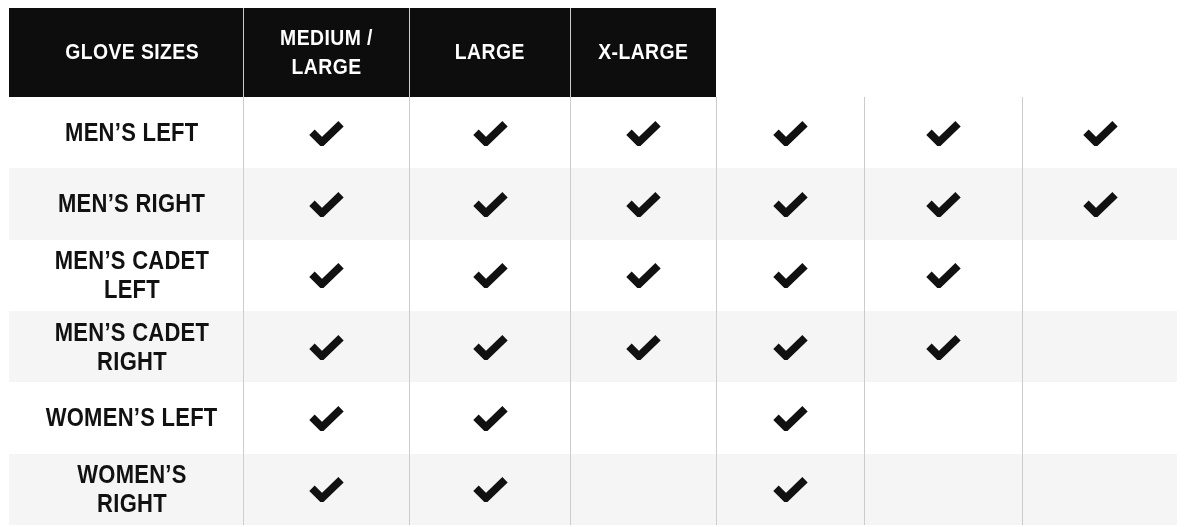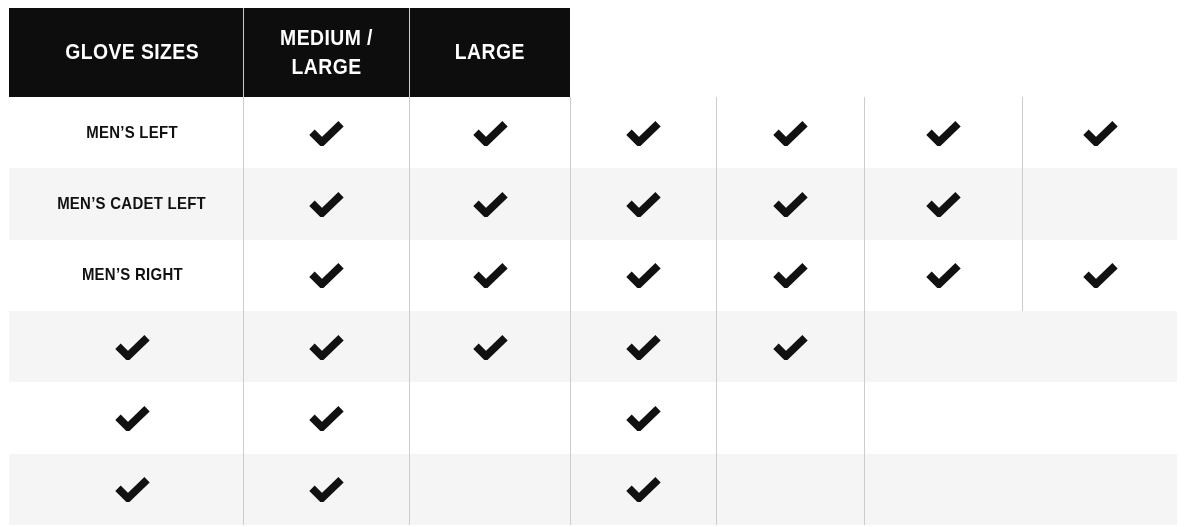--- a/index.html
+++ b/index.html
@@ -53,40 +53,43 @@
   }
   .header-cell .txt, .label-cell .txt {
     display: inline-block;
     transform: scaleX(0.88);
     transform-origin: center;
     white-space: pre-line;
   }
   .label-cell {
     color: var(--label_text);
     font-weight: 700;
-    font-size: 17px;
+    font-size: 25px;
     letter-spacing: 0.3px;
   }
   .check-cell svg { display: block; }
 </style>
 </head>
 <body>
 
 <div class="table">
 
   <div class="row header-row">
     <div class="cell header-cell">
         <span class="txt">GLOVE SIZES</span>
       </div>
     <div class="cell header-cell">
         <span class="txt">MEDIUM / LARGE</span>
       </div>
     <div class="cell header-cell">
         <span class="txt">LARGE</span>
       </div>
+    <div class="cell header-cell">
+        <span class="txt">X-LARGE</span>
+      </div>
   </div>
 
   <div class="tbody">
 
     <div class="row body-row">
       <div class="cell label-cell">
           <span class="txt">MEN’S LEFT</span>
         </div>
       <div class="cell check-cell">
   <svg width="37" height="26" viewBox="0 0 24 17" aria-hidden="true">
@@ -115,20 +118,56 @@
 </div>
       <div class="cell check-cell">
   <svg width="37" height="26" viewBox="0 0 24 17" aria-hidden="true">
     <polyline points="2.5,8 9,14.5 21.5,2.5" fill="none" stroke="#111111" stroke-width="5" stroke-linecap="butt" stroke-linejoin="miter"></polyline>
   </svg>
 </div>
     </div>
 
     <div class="row body-row">
       <div class="cell label-cell">
+          <span class="txt">MEN’S RIGHT</span>
+        </div>
+      <div class="cell check-cell">
+  <svg width="37" height="26" viewBox="0 0 24 17" aria-hidden="true">
+    <polyline points="2.5,8 9,14.5 21.5,2.5" fill="none" stroke="#111111" stroke-width="5" stroke-linecap="butt" stroke-linejoin="miter"></polyline>
+  </svg>
+</div>
+      <div class="cell check-cell">
+  <svg width="37" height="26" viewBox="0 0 24 17" aria-hidden="true">
+    <polyline points="2.5,8 9,14.5 21.5,2.5" fill="none" stroke="#111111" stroke-width="5" stroke-linecap="butt" stroke-linejoin="miter"></polyline>
+  </svg>
+</div>
+      <div class="cell check-cell">
+  <svg width="37" height="26" viewBox="0 0 24 17" aria-hidden="true">
+    <polyline points="2.5,8 9,14.5 21.5,2.5" fill="none" stroke="#111111" stroke-width="5" stroke-linecap="butt" stroke-linejoin="miter"></polyline>
+  </svg>
+</div>
+      <div class="cell check-cell">
+  <svg width="37" height="26" viewBox="0 0 24 17" aria-hidden="true">
+    <polyline points="2.5,8 9,14.5 21.5,2.5" fill="none" stroke="#111111" stroke-width="5" stroke-linecap="butt" stroke-linejoin="miter"></polyline>
+  </svg>
+</div>
+      <div class="cell check-cell">
+  <svg width="37" height="26" viewBox="0 0 24 17" aria-hidden="true">
+    <polyline points="2.5,8 9,14.5 21.5,2.5" fill="none" stroke="#111111" stroke-width="5" stroke-linecap="butt" stroke-linejoin="miter"></polyline>
+  </svg>
+</div>
+      <div class="cell check-cell">
+  <svg width="37" height="26" viewBox="0 0 24 17" aria-hidden="true">
+    <polyline points="2.5,8 9,14.5 21.5,2.5" fill="none" stroke="#111111" stroke-width="5" stroke-linecap="butt" stroke-linejoin="miter"></polyline>
+  </svg>
+</div>
+    </div>
+
+    <div class="row body-row">
+      <div class="cell label-cell">
           <span class="txt">MEN’S CADET LEFT</span>
         </div>
       <div class="cell check-cell">
   <svg width="37" height="26" viewBox="0 0 24 17" aria-hidden="true">
     <polyline points="2.5,8 9,14.5 21.5,2.5" fill="none" stroke="#111111" stroke-width="5" stroke-linecap="butt" stroke-linejoin="miter"></polyline>
   </svg>
 </div>
       <div class="cell check-cell">
   <svg width="37" height="26" viewBox="0 0 24 17" aria-hidden="true">
     <polyline points="2.5,8 9,14.5 21.5,2.5" fill="none" stroke="#111111" stroke-width="5" stroke-linecap="butt" stroke-linejoin="miter"></polyline>
@@ -147,105 +186,78 @@
       <div class="cell check-cell">
   <svg width="37" height="26" viewBox="0 0 24 17" aria-hidden="true">
     <polyline points="2.5,8 9,14.5 21.5,2.5" fill="none" stroke="#111111" stroke-width="5" stroke-linecap="butt" stroke-linejoin="miter"></polyline>
   </svg>
 </div>
       <div class="cell check-cell"></div>
     </div>
 
     <div class="row body-row">
       <div class="cell label-cell">
-          <span class="txt">MEN’S RIGHT</span>
-        </div>
-      <div class="cell check-cell">
-  <svg width="37" height="26" viewBox="0 0 24 17" aria-hidden="true">
-    <polyline points="2.5,8 9,14.5 21.5,2.5" fill="none" stroke="#111111" stroke-width="5" stroke-linecap="butt" stroke-linejoin="miter"></polyline>
-  </svg>
-</div>
-      <div class="cell check-cell">
-  <svg width="37" height="26" viewBox="0 0 24 17" aria-hidden="true">
-    <polyline points="2.5,8 9,14.5 21.5,2.5" fill="none" stroke="#111111" stroke-width="5" stroke-linecap="butt" stroke-linejoin="miter"></polyline>
-  </svg>
-</div>
-      <div class="cell check-cell">
-  <svg width="37" height="26" viewBox="0 0 24 17" aria-hidden="true">
-    <polyline points="2.5,8 9,14.5 21.5,2.5" fill="none" stroke="#111111" stroke-width="5" stroke-linecap="butt" stroke-linejoin="miter"></polyline>
-  </svg>
-</div>
-      <div class="cell check-cell">
-  <svg width="37" height="26" viewBox="0 0 24 17" aria-hidden="true">
-    <polyline points="2.5,8 9,14.5 21.5,2.5" fill="none" stroke="#111111" stroke-width="5" stroke-linecap="butt" stroke-linejoin="miter"></polyline>
-  </svg>
-</div>
-      <div class="cell check-cell">
-  <svg width="37" height="26" viewBox="0 0 24 17" aria-hidden="true">
-    <polyline points="2.5,8 9,14.5 21.5,2.5" fill="none" stroke="#111111" stroke-width="5" stroke-linecap="butt" stroke-linejoin="miter"></polyline>
-  </svg>
-</div>
-      <div class="cell check-cell">
-  <svg width="37" height="26" viewBox="0 0 24 17" aria-hidden="true">
-    <polyline points="2.5,8 9,14.5 21.5,2.5" fill="none" stroke="#111111" stroke-width="5" stroke-linecap="butt" stroke-linejoin="miter"></polyline>
-  </svg>
-</div>
-    </div>
-
-    <div class="row body-row">
-      <div class="cell check-cell">
-  <svg width="37" height="26" viewBox="0 0 24 17" aria-hidden="true">
-    <polyline points="2.5,8 9,14.5 21.5,2.5" fill="none" stroke="#111111" stroke-width="5" stroke-linecap="butt" stroke-linejoin="miter"></polyline>
-  </svg>
-</div>
-      <div class="cell check-cell">
-  <svg width="37" height="26" viewBox="0 0 24 17" aria-hidden="true">
-    <polyline points="2.5,8 9,14.5 21.5,2.5" fill="none" stroke="#111111" stroke-width="5" stroke-linecap="butt" stroke-linejoin="miter"></polyline>
-  </svg>
-</div>
-      <div class="cell check-cell">
-  <svg width="37" height="26" viewBox="0 0 24 17" aria-hidden="true">
-    <polyline points="2.5,8 9,14.5 21.5,2.5" fill="none" stroke="#111111" stroke-width="5" stroke-linecap="butt" stroke-linejoin="miter"></polyline>
-  </svg>
-</div>
-      <div class="cell check-cell">
-  <svg width="37" height="26" viewBox="0 0 24 17" aria-hidden="true">
-    <polyline points="2.5,8 9,14.5 21.5,2.5" fill="none" stroke="#111111" stroke-width="5" stroke-linecap="butt" stroke-linejoin="miter"></polyline>
-  </svg>
-</div>
-      <div class="cell check-cell">
-  <svg width="37" height="26" viewBox="0 0 24 17" aria-hidden="true">
-    <polyline points="2.5,8 9,14.5 21.5,2.5" fill="none" stroke="#111111" stroke-width="5" stroke-linecap="butt" stroke-linejoin="miter"></polyline>
-  </svg>
-</div>
-      <div class="cell check-cell"></div>
-    </div>
-
-    <div class="row body-row">
-      <div class="cell check-cell">
-  <svg width="37" height="26" viewBox="0 0 24 17" aria-hidden="true">
-    <polyline points="2.5,8 9,14.5 21.5,2.5" fill="none" stroke="#111111" stroke-width="5" stroke-linecap="butt" stroke-linejoin="miter"></polyline>
-  </svg>
-</div>
-      <div class="cell check-cell">
-  <svg width="37" height="26" viewBox="0 0 24 17" aria-hidden="true">
-    <polyline points="2.5,8 9,14.5 21.5,2.5" fill="none" stroke="#111111" stroke-width="5" stroke-linecap="butt" stroke-linejoin="miter"></polyline>
-  </svg>
-</div>
-      <div class="cell check-cell"></div>
-      <div class="cell check-cell">
-  <svg width="37" height="26" viewBox="0 0 24 17" aria-hidden="true">
-    <polyline points="2.5,8 9,14.5 21.5,2.5" fill="none" stroke="#111111" stroke-width="5" stroke-linecap="butt" stroke-linejoin="miter"></polyline>
-  </svg>
-</div>
-      <div class="cell check-cell"></div>
-      <div class="cell check-cell"></div>
-    </div>
-
-    <div class="row body-row">
+          <span class="txt">MEN’S CADET RIGHT</span>
+        </div>
+      <div class="cell check-cell">
+  <svg width="37" height="26" viewBox="0 0 24 17" aria-hidden="true">
+    <polyline points="2.5,8 9,14.5 21.5,2.5" fill="none" stroke="#111111" stroke-width="5" stroke-linecap="butt" stroke-linejoin="miter"></polyline>
+  </svg>
+</div>
+      <div class="cell check-cell">
+  <svg width="37" height="26" viewBox="0 0 24 17" aria-hidden="true">
+    <polyline points="2.5,8 9,14.5 21.5,2.5" fill="none" stroke="#111111" stroke-width="5" stroke-linecap="butt" stroke-linejoin="miter"></polyline>
+  </svg>
+</div>
+      <div class="cell check-cell">
+  <svg width="37" height="26" viewBox="0 0 24 17" aria-hidden="true">
+    <polyline points="2.5,8 9,14.5 21.5,2.5" fill="none" stroke="#111111" stroke-width="5" stroke-linecap="butt" stroke-linejoin="miter"></polyline>
+  </svg>
+</div>
+      <div class="cell check-cell">
+  <svg width="37" height="26" viewBox="0 0 24 17" aria-hidden="true">
+    <polyline points="2.5,8 9,14.5 21.5,2.5" fill="none" stroke="#111111" stroke-width="5" stroke-linecap="butt" stroke-linejoin="miter"></polyline>
+  </svg>
+</div>
+      <div class="cell check-cell">
+  <svg width="37" height="26" viewBox="0 0 24 17" aria-hidden="true">
+    <polyline points="2.5,8 9,14.5 21.5,2.5" fill="none" stroke="#111111" stroke-width="5" stroke-linecap="butt" stroke-linejoin="miter"></polyline>
+  </svg>
+</div>
+      <div class="cell check-cell"></div>
+    </div>
+
+    <div class="row body-row">
+      <div class="cell label-cell">
+          <span class="txt">WOMEN’S LEFT</span>
+        </div>
+      <div class="cell check-cell">
+  <svg width="37" height="26" viewBox="0 0 24 17" aria-hidden="true">
+    <polyline points="2.5,8 9,14.5 21.5,2.5" fill="none" stroke="#111111" stroke-width="5" stroke-linecap="butt" stroke-linejoin="miter"></polyline>
+  </svg>
+</div>
+      <div class="cell check-cell">
+  <svg width="37" height="26" viewBox="0 0 24 17" aria-hidden="true">
+    <polyline points="2.5,8 9,14.5 21.5,2.5" fill="none" stroke="#111111" stroke-width="5" stroke-linecap="butt" stroke-linejoin="miter"></polyline>
+  </svg>
+</div>
+      <div class="cell check-cell"></div>
+      <div class="cell check-cell">
+  <svg width="37" height="26" viewBox="0 0 24 17" aria-hidden="true">
+    <polyline points="2.5,8 9,14.5 21.5,2.5" fill="none" stroke="#111111" stroke-width="5" stroke-linecap="butt" stroke-linejoin="miter"></polyline>
+  </svg>
+</div>
+      <div class="cell check-cell"></div>
+      <div class="cell check-cell"></div>
+    </div>
+
+    <div class="row body-row">
+      <div class="cell label-cell">
+          <span class="txt">WOMEN’S RIGHT</span>
+        </div>
       <div class="cell check-cell">
   <svg width="37" height="26" viewBox="0 0 24 17" aria-hidden="true">
     <polyline points="2.5,8 9,14.5 21.5,2.5" fill="none" stroke="#111111" stroke-width="5" stroke-linecap="butt" stroke-linejoin="miter"></polyline>
   </svg>
 </div>
       <div class="cell check-cell">
   <svg width="37" height="26" viewBox="0 0 24 17" aria-hidden="true">
     <polyline points="2.5,8 9,14.5 21.5,2.5" fill="none" stroke="#111111" stroke-width="5" stroke-linecap="butt" stroke-linejoin="miter"></polyline>
   </svg>
 </div>

